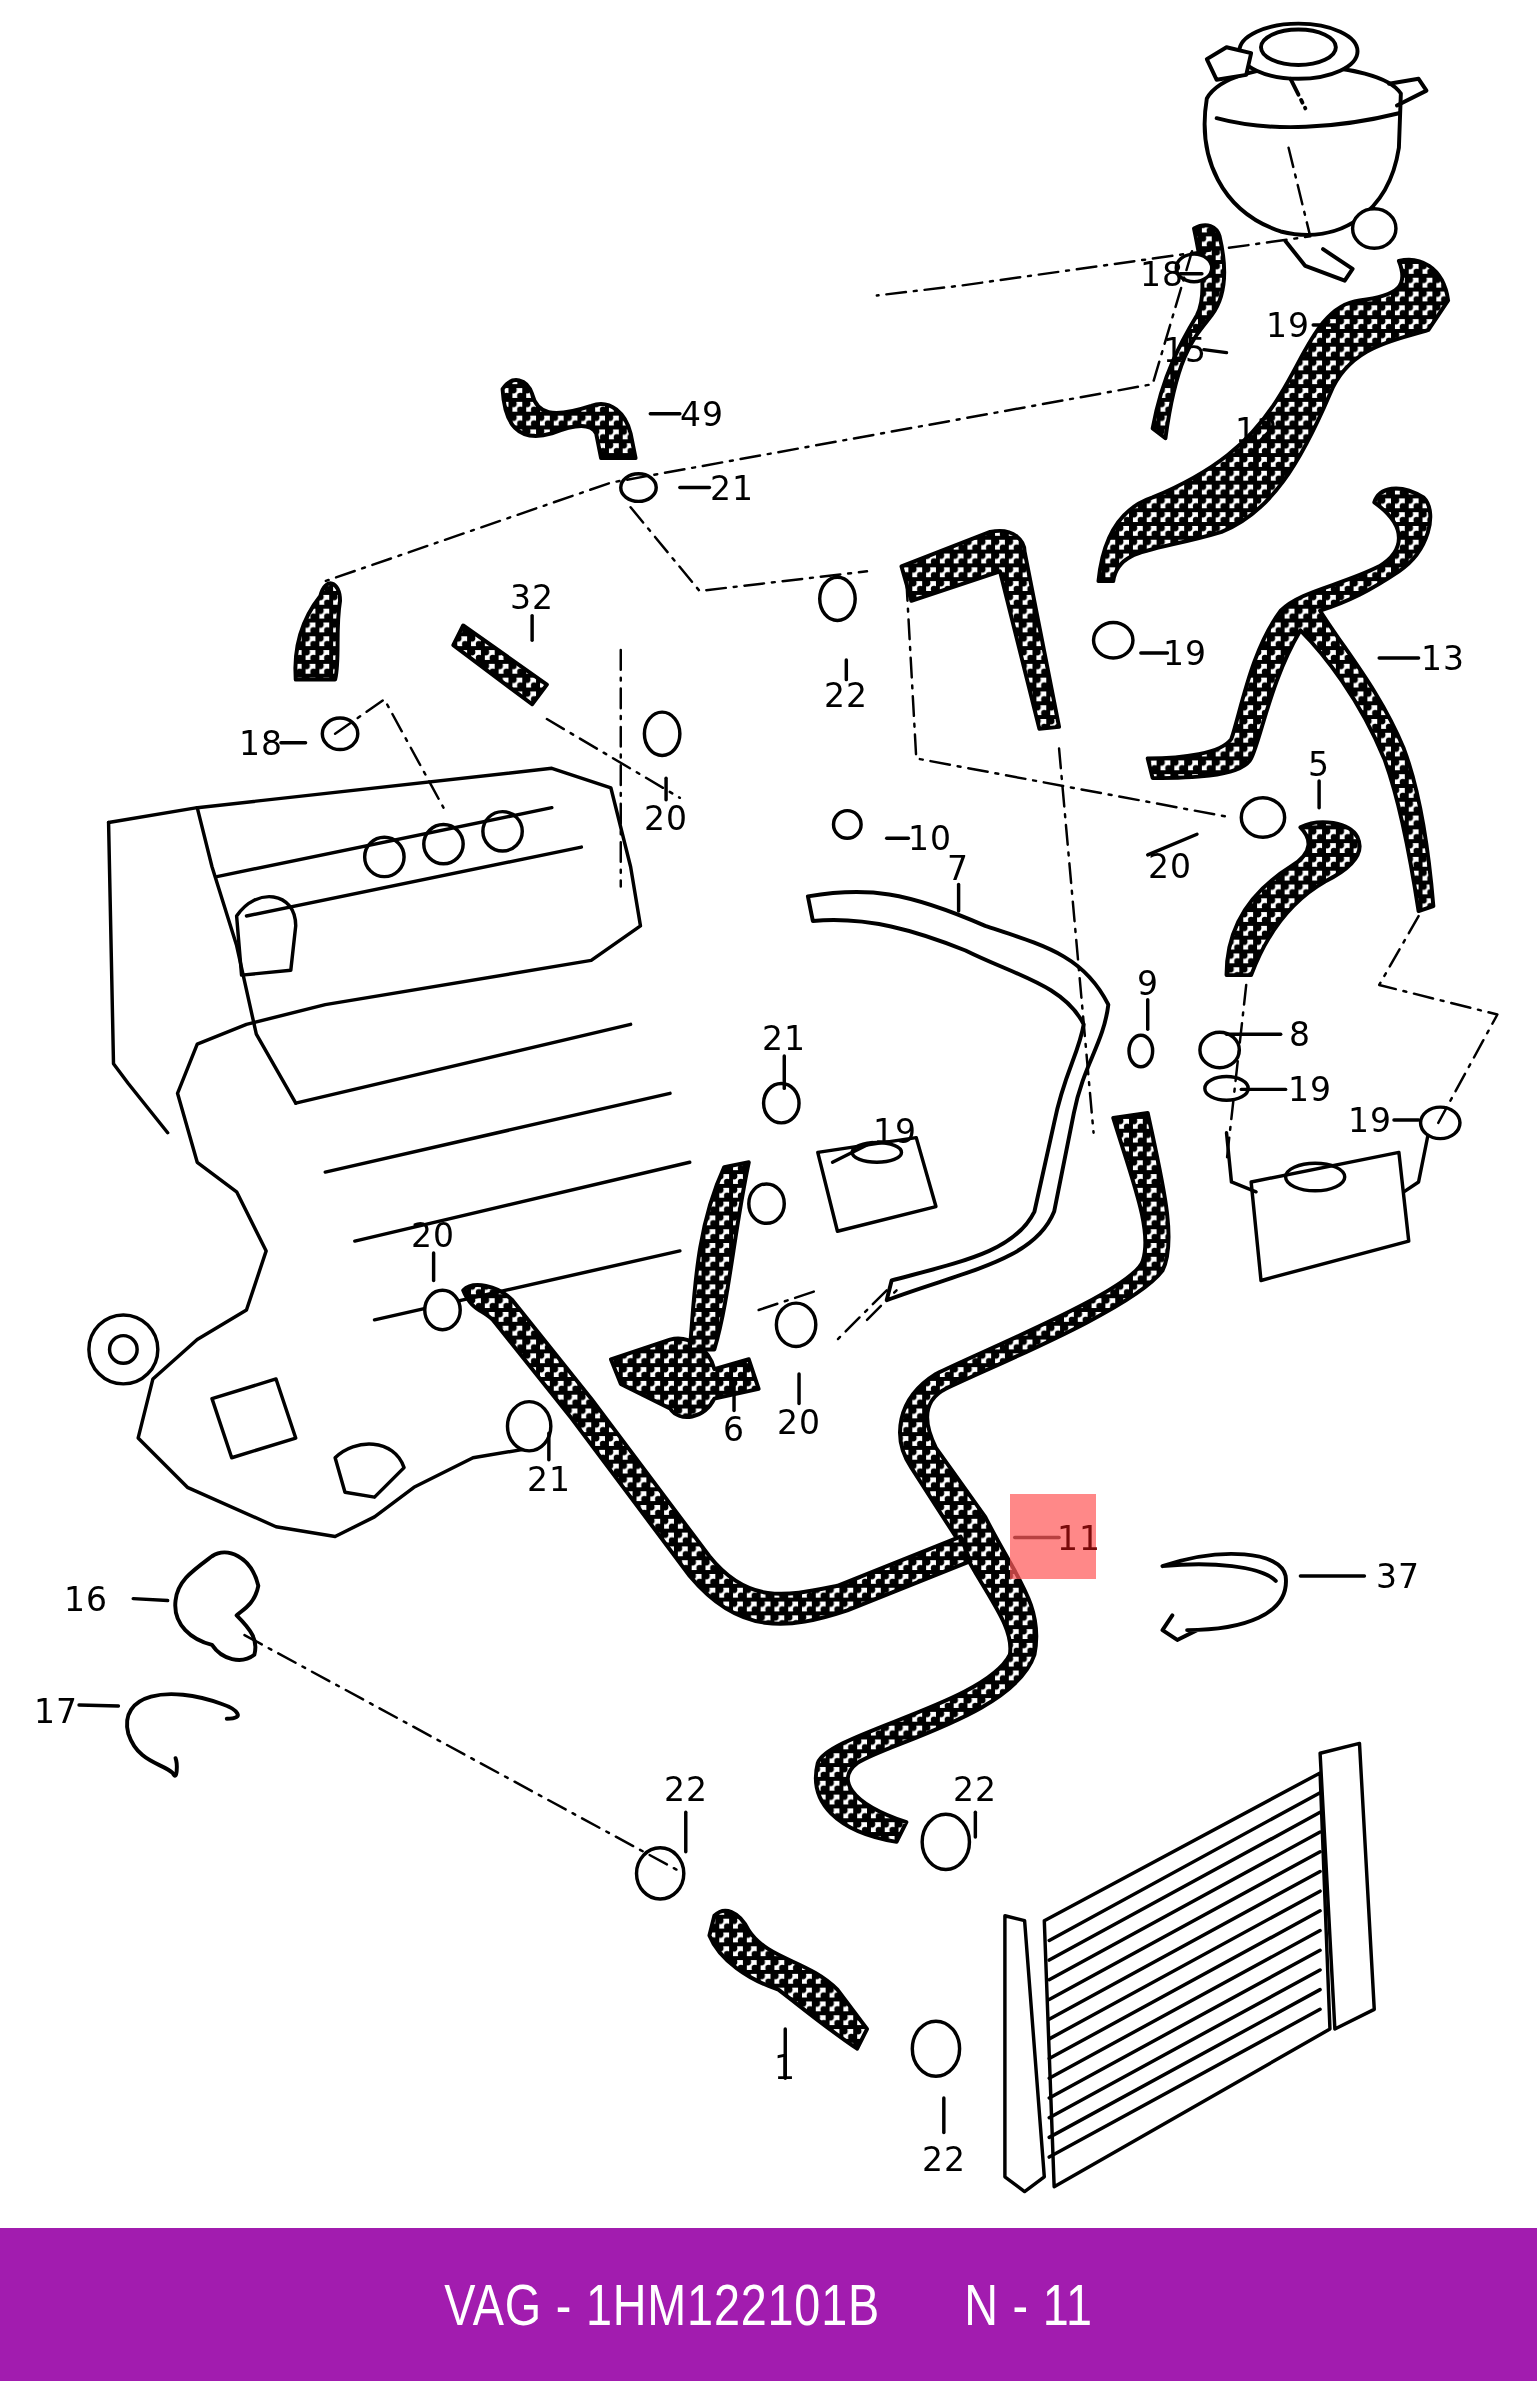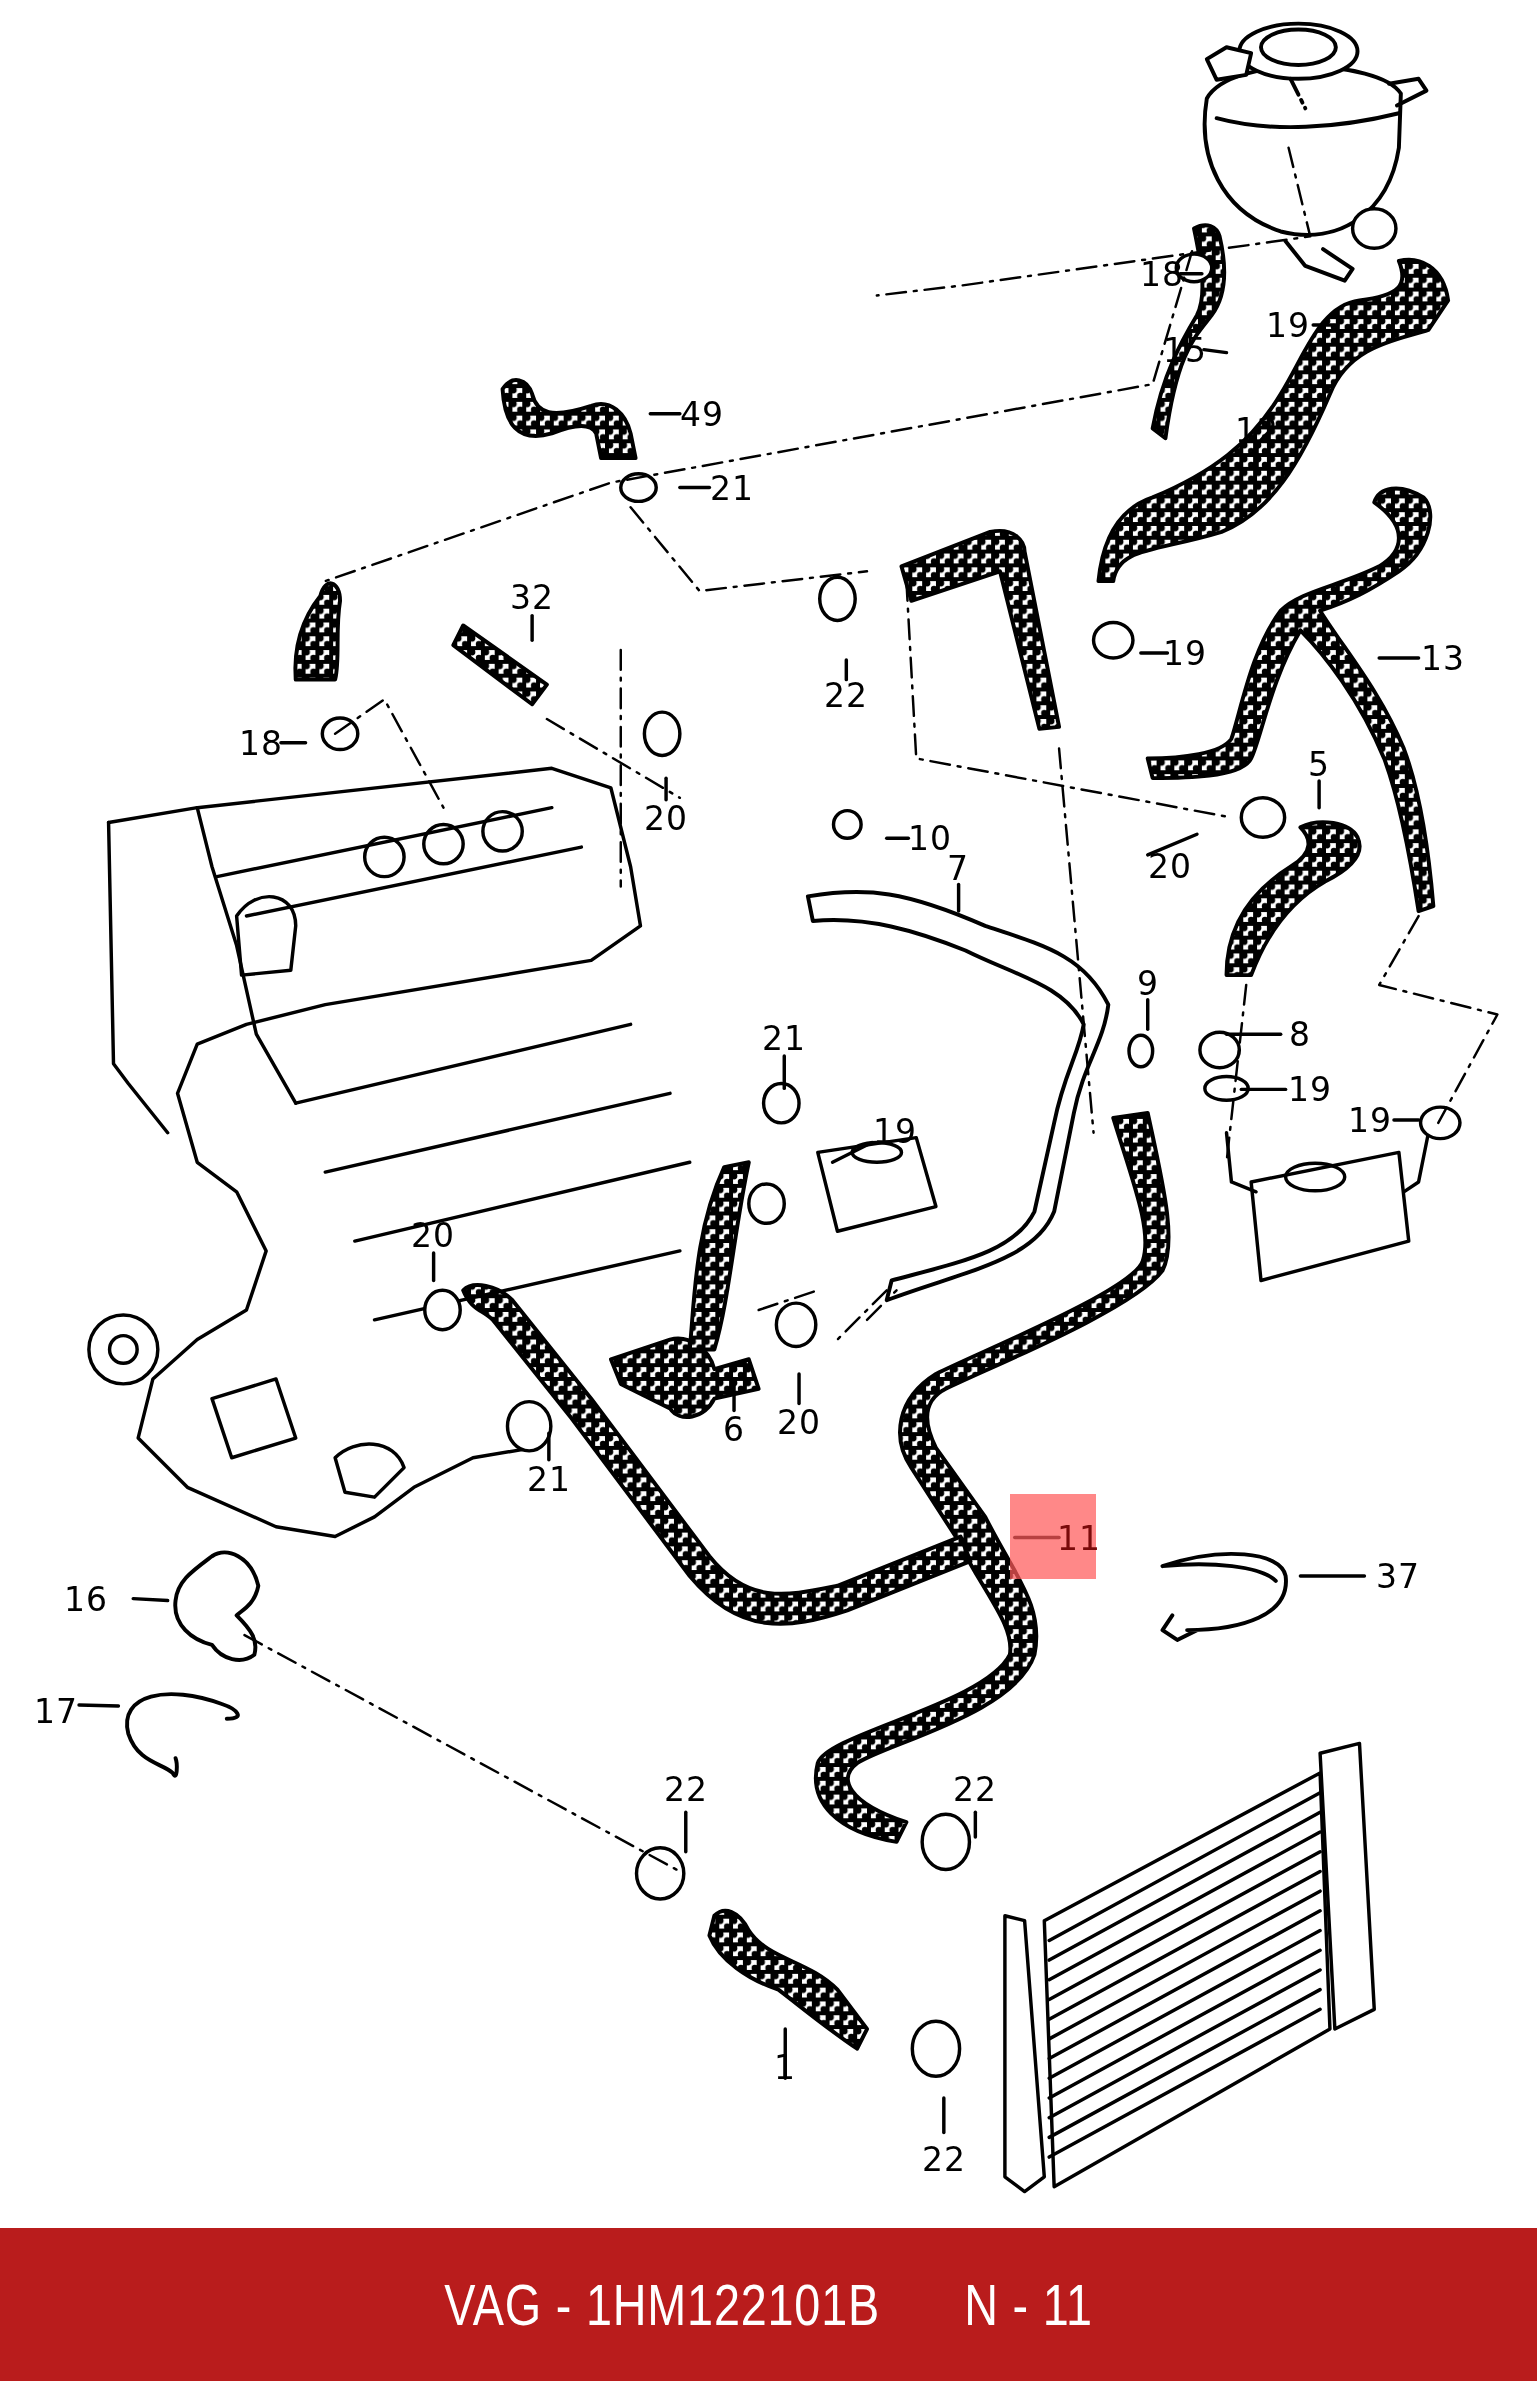--- a/index.html
+++ b/index.html
@@ -2,21 +2,21 @@
 <html><head>
 <meta charset="utf-8">
 <style>
   html, body { margin:0; padding:0; background:#ffffff; }
   body { width:1538px; height:2382px; position:relative; overflow:hidden; font-family:"Liberation Sans", sans-serif; }
   #diagram { position:absolute; left:0; top:0; width:1538px; height:2228px; }
   #diagram svg { position:absolute; left:0; top:0; }
   .callout { position:absolute; font-family:"DejaVu Sans", sans-serif; font-size:33px; color:#000; line-height:1; transform:translate(-50%,-50%); white-space:nowrap; letter-spacing:1px; }
   .highlight { position:absolute; left:1010px; top:1494px; width:86px; height:85px; background:rgba(255,90,90,0.72); }
   .callout.hl { color:#7a0a0a; }
-  #footer { position:absolute; left:0; top:2228px; width:1538px; height:154px; background:#b91c1c; display:flex; align-items:center; justify-content:center; }
+  #footer { position:absolute; left:0; top:2228px; width:1538px; height:154px; background:#a21caf; display:flex; align-items:center; justify-content:center; }
   #footer .ftxt { color:#ffffff; font-family:"Liberation Sans", sans-serif; font-size:57px; letter-spacing:1px; transform:scaleX(0.82); }
   #footer .gap { display:inline-block; width:69px; }
 </style>
 </head>
 <body>
 
 <div id="diagram">
   <svg width="1538" height="2228" viewBox="0 0 1561 2262" fill="none" stroke="#000" stroke-width="4" stroke-linecap="round" stroke-linejoin="round">
     <defs>
       <pattern id="dots" width="14" height="14" patternUnits="userSpaceOnUse">

